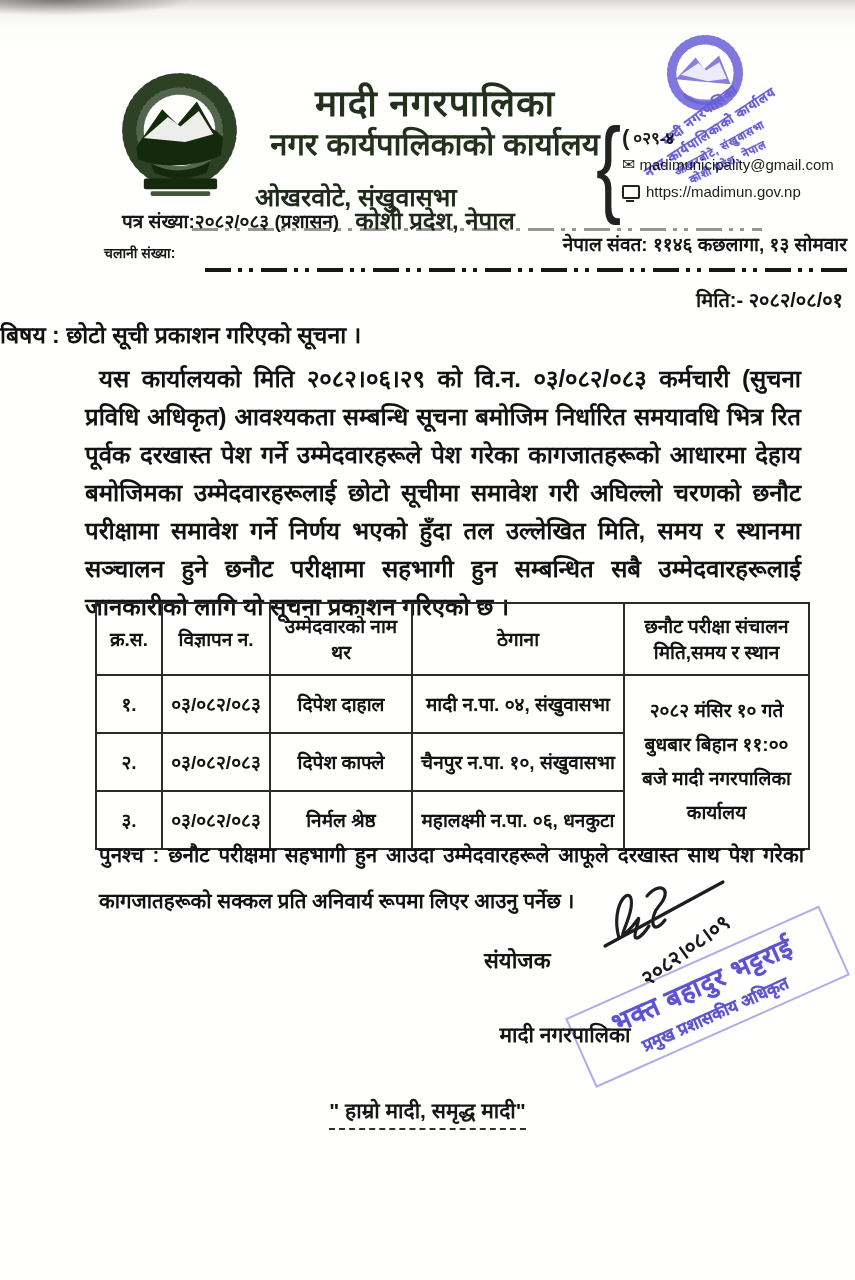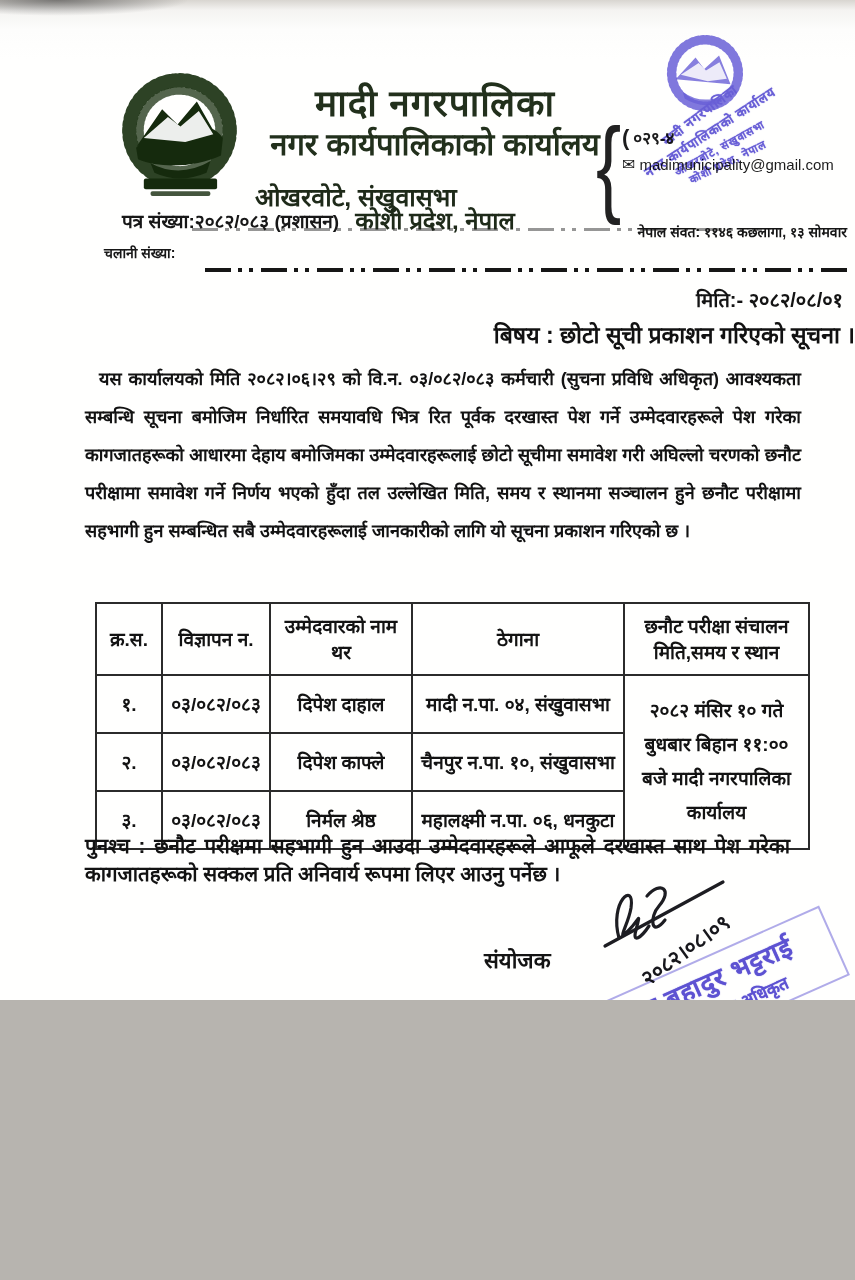--- a/index.html
+++ b/index.html
@@ -2,21 +2,21 @@
 <html><head>
 <meta charset="utf-8">
 <style>
   html,body{margin:0;padding:0;}
   body{
     width:855px;height:1280px;
     font-family:"Liberation Sans","DejaVu Sans",sans-serif;
     background:#b7b4af;
   }
   .page{
-    position:relative;width:855px;height:1000px;overflow:hidden;
+    position:relative;width:855px;height:1280px;overflow:hidden;
     background:
       linear-gradient(180deg, #d8d5d0 0px, #f4f3f1 10px, #fdfdfc 30px, #fffffe 60px),
       #fffffe;
     color:#141414;
   }
   .smudge-top-left{
     position:absolute;left:0;top:0;width:190px;height:16px;
     background:radial-gradient(ellipse at 30% 0%, rgba(40,40,40,.55), rgba(40,40,40,0) 70%);
     pointer-events:none;
   }
@@ -36,46 +36,46 @@
   .brace{position:absolute;left:-12px;top:-8px;font-size:108px;font-weight:300;color:#222;
     transform:scaleX(.7);transform-origin:left top;line-height:100px;}
   .contact-row{position:relative;margin-left:14px;display:flex;align-items:center;gap:4px;
     font-size:15px;color:#1c1c1c;height:27px;}
   .contact-row.phone{font-size:17px;font-weight:700;}
   .phone-glyph{font-size:22px;font-weight:700;}
   .mail-glyph{font-size:16px;}
   .web-glyph{display:inline-block;width:14px;height:10px;border:2px solid #222;border-radius:2px;
     position:relative;margin-right:2px;}
   .web-glyph:after{content:"";position:absolute;left:2px;bottom:-5px;width:8px;height:2px;background:#222;}
-  .sambat{position:absolute;right:8px;top:222px;font-size:14px;font-weight:700;color:#151515;}
+  .sambat{position:absolute;right:8px;top:231px;font-size:19px;font-weight:700;color:#151515;}
   
   .dash{position:absolute;height:4px;
     background-image:repeating-linear-gradient(to right,
       #161616 0 26px, transparent 26px 33px,
       #161616 33px 37px, transparent 37px 44px,
       #161616 44px 48px, transparent 48px 56px);}
   .dash-faint{left:192px;top:228px;width:570px;opacity:.45;height:3px;}
   .dash-main{left:205px;top:268px;width:645px;}
   .date-line{position:absolute;right:12px;top:286px;font-size:20px;font-weight:700;text-align:right;}
   
-  .subject{position:absolute;left:0;top:318px;width:855px;text-align:right;
+  .subject{position:absolute;left:0;top:318px;width:855px;text-align:left;
     font-size:23px;font-weight:700;color:#111;}
   .body-par{position:absolute;left:85px;top:360px;width:716px;
-    font-size:18px;font-weight:600;line-height:38px;text-align:justify;color:#121212;
+    font-size:24px;font-weight:600;line-height:38px;text-align:justify;color:#121212;
     text-indent:14px;}
   .table-title{position:absolute;left:85px;top:570px;font-size:21px;font-weight:700;color:#101010;}
   table.shortlist{position:absolute;left:95px;top:602px;border-collapse:collapse;
     font-size:19px;color:#131313;}
   table.shortlist th, table.shortlist td{border:2px solid #2b2b2b;padding:4px 6px;
     font-weight:700;text-align:center;vertical-align:middle;}
   table.shortlist th{height:62px;font-weight:700;}
   table.shortlist td{height:48px;font-weight:600;}
   td.exam-cell{font-weight:700 !important;line-height:34px;padding:6px 10px;border-radius:31px;}
-  .postscript{position:absolute;left:85px;top:832px;width:705px;
-    font-size:20.5px;font-weight:700;line-height:28px;text-align:justify;color:#121212;}
+  .postscript{position:absolute;left:99px;top:832px;width:705px;
+    font-size:20.5px;font-weight:700;line-height:46px;text-align:justify;color:#121212;}
   
   .signature{position:absolute;left:595px;top:868px;}
   .sig-role{position:absolute;left:484px;top:944px;font-size:22px;font-weight:700;}
   .sig-committee{position:absolute;left:425px;top:984px;width:310px;text-align:center;
     font-size:21px;font-weight:700;}
   .sig-org{position:absolute;left:425px;top:1020px;width:280px;text-align:center;
     font-size:21px;font-weight:700;}
   
   .round-stamp{position:absolute;left:622px;top:24px;width:200px;height:200px;
     color:#5449d2;opacity:.88;mix-blend-mode:multiply;pointer-events:none;}
@@ -132,20 +132,24 @@
   <div class="contact">
     <div class="brace">{</div>
     <div class="contact-row phone">
       <span class="phone-glyph">(</span>
       <span>०२९-४</span>
     </div>
     <div class="contact-row">
       <span class="mail-glyph">✉</span>
       <span>madimunicipality@gmail.com</span>
     </div>
+    <div class="contact-row">
+      <span class="web-glyph"></span>
+      <span>https://madimun.gov.np</span>
+    </div>
   </div>
 
   <div class="sambat">नेपाल संवत: ११४६ कछलागा, १३ सोमवार</div>
 
   <div class="dash dash-faint"></div>
   <div class="dash dash-main"></div>
 
   <div class="date-line">मिति:- २०८२/०८/०१</div>
 
   <div class="subject">बिषय : छोटो सूची प्रकाशन गरिएको सूचना ।</div>

